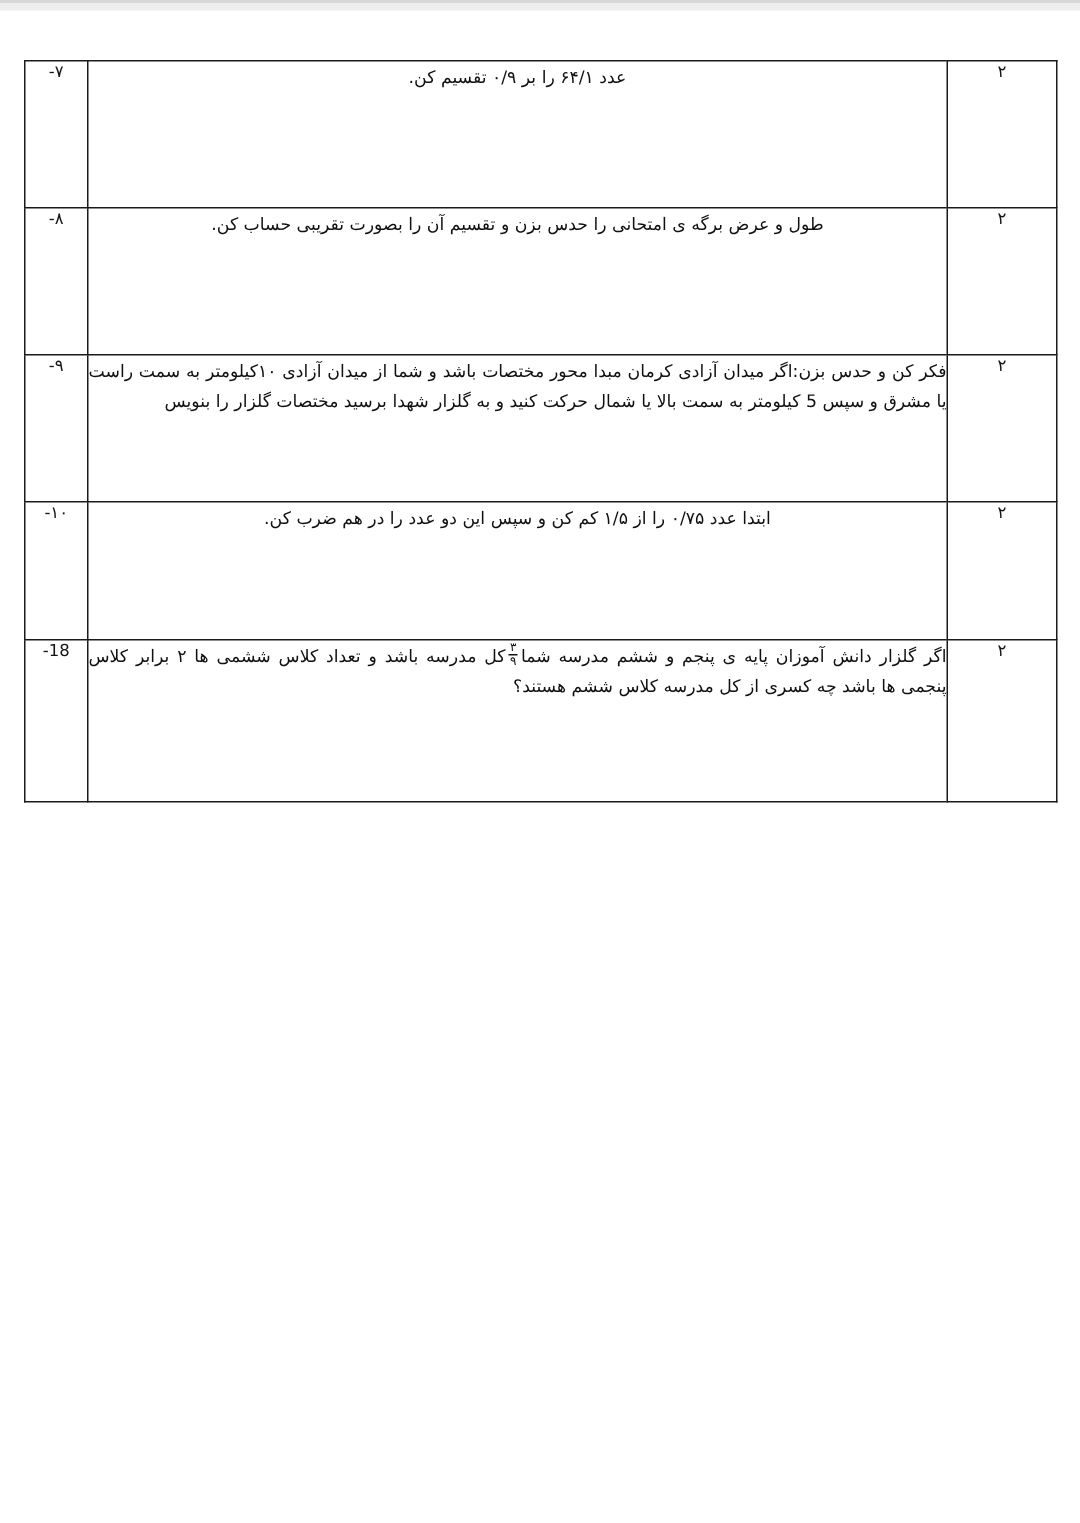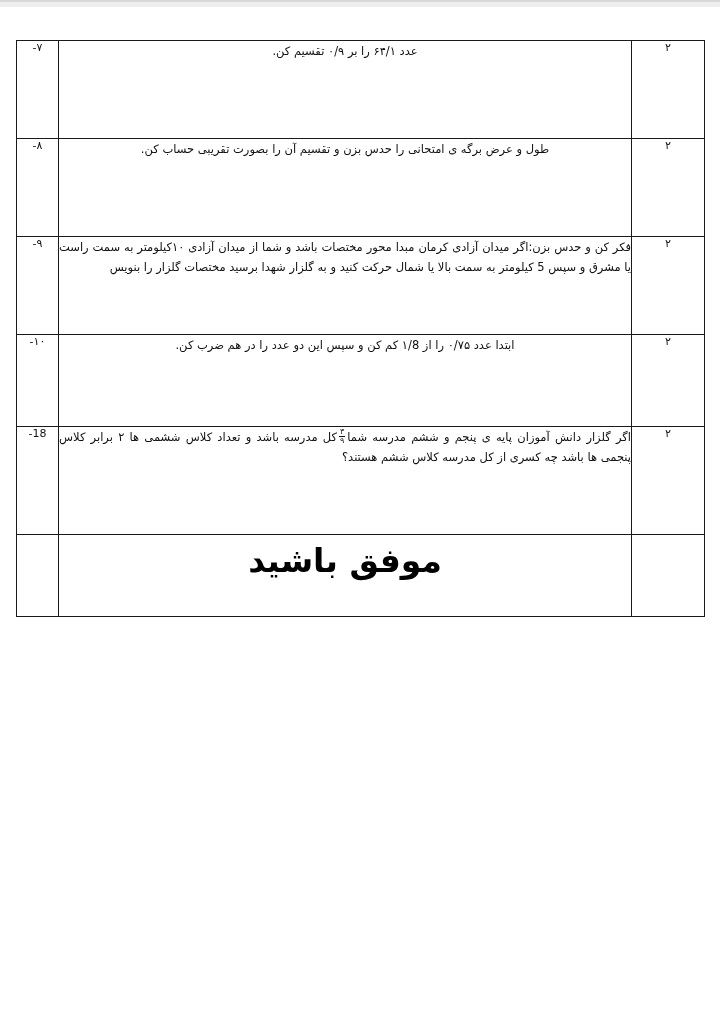--- a/index.html
+++ b/index.html
@@ -164,34 +164,27 @@
       </tr>
 
       <tr class="r9">
         <td class="cell-score">۲</td>
         <td class="cell-body">فکر کن و حدس بزن:اگر میدان آزادی کرمان مبدا محور مختصات باشد و شما از میدان آزادی ۱۰کیلومتر به سمت راست یا مشرق و سپس 5 کیلومتر به سمت بالا یا شمال حرکت کنید و به گلزار شهدا برسید مختصات گلزار را بنویس</td>
         <td class="cell-num">۹-</td>
       </tr>
 
       <tr class="r10">
         <td class="cell-score">۲</td>
-        <td class="cell-body q-center">ابتدا عدد ۰/۷۵ را از ۱/8 کم کن و سپس این دو عدد را در هم ضرب کن.</td>
+        <td class="cell-body q-center">ابتدا عدد ۰/۷۵ را از ۱/۵ کم کن و سپس این دو عدد را در هم ضرب کن.</td>
         <td class="cell-num">۱۰-</td>
       </tr>
 
       <tr class="r11">
         <td class="cell-score">۲</td>
         <td class="cell-body"><span>اگر گلزار دانش آموزان پایه ی پنجم و ششم مدرسه شما</span><span class="frac"><span class="num">۳</span><span class="den">۹</span></span><span>کل مدرسه باشد و تعداد کلاس ششمی ها ۲ برابر کلاس پنجمی ها باشد چه کسری از کل مدرسه کلاس ششم هستند؟</span></td>
         <td class="cell-num">18-</td>
       </tr>
 
-      <tr class="r-footer">
-        <td class="cell-score"></td>
-        <td class="footer-cell">
-            <span class="footer-text">موفق باشید</span>
-          </td>
-        <td class="cell-num"></td>
-      </tr>
 
     </tbody>
   </table>
 
 </div>
 
 </body></html>

